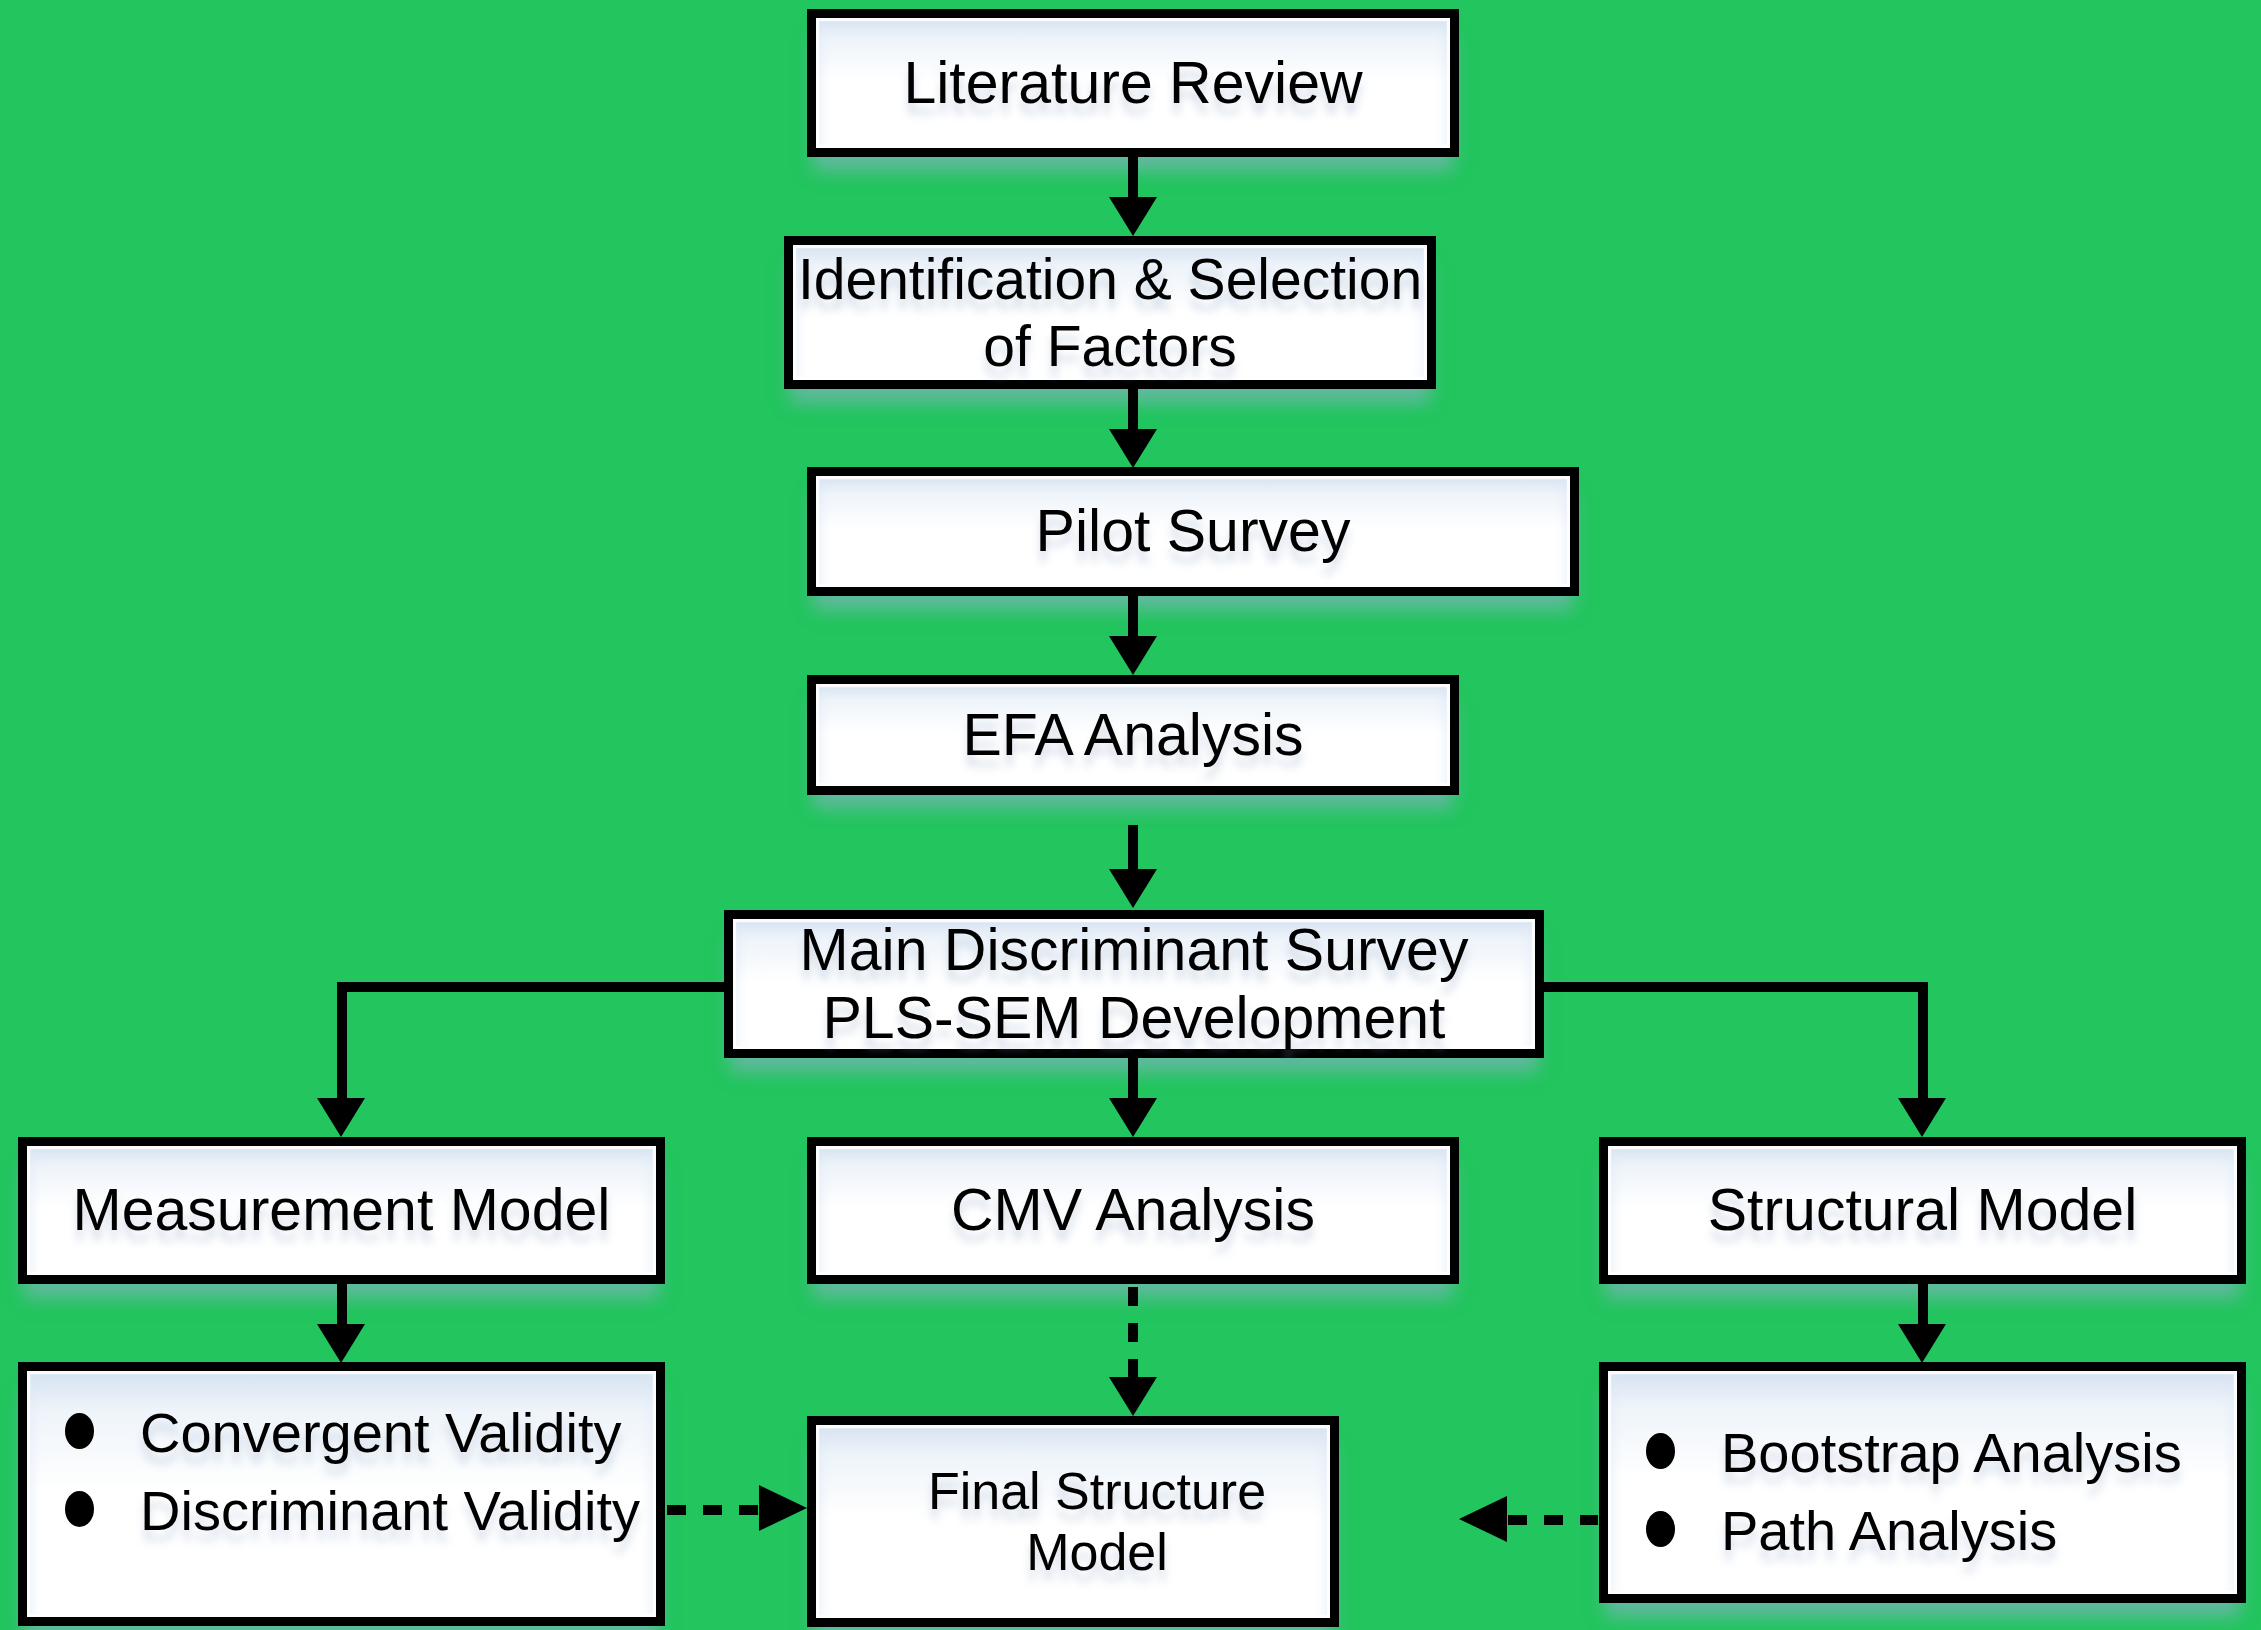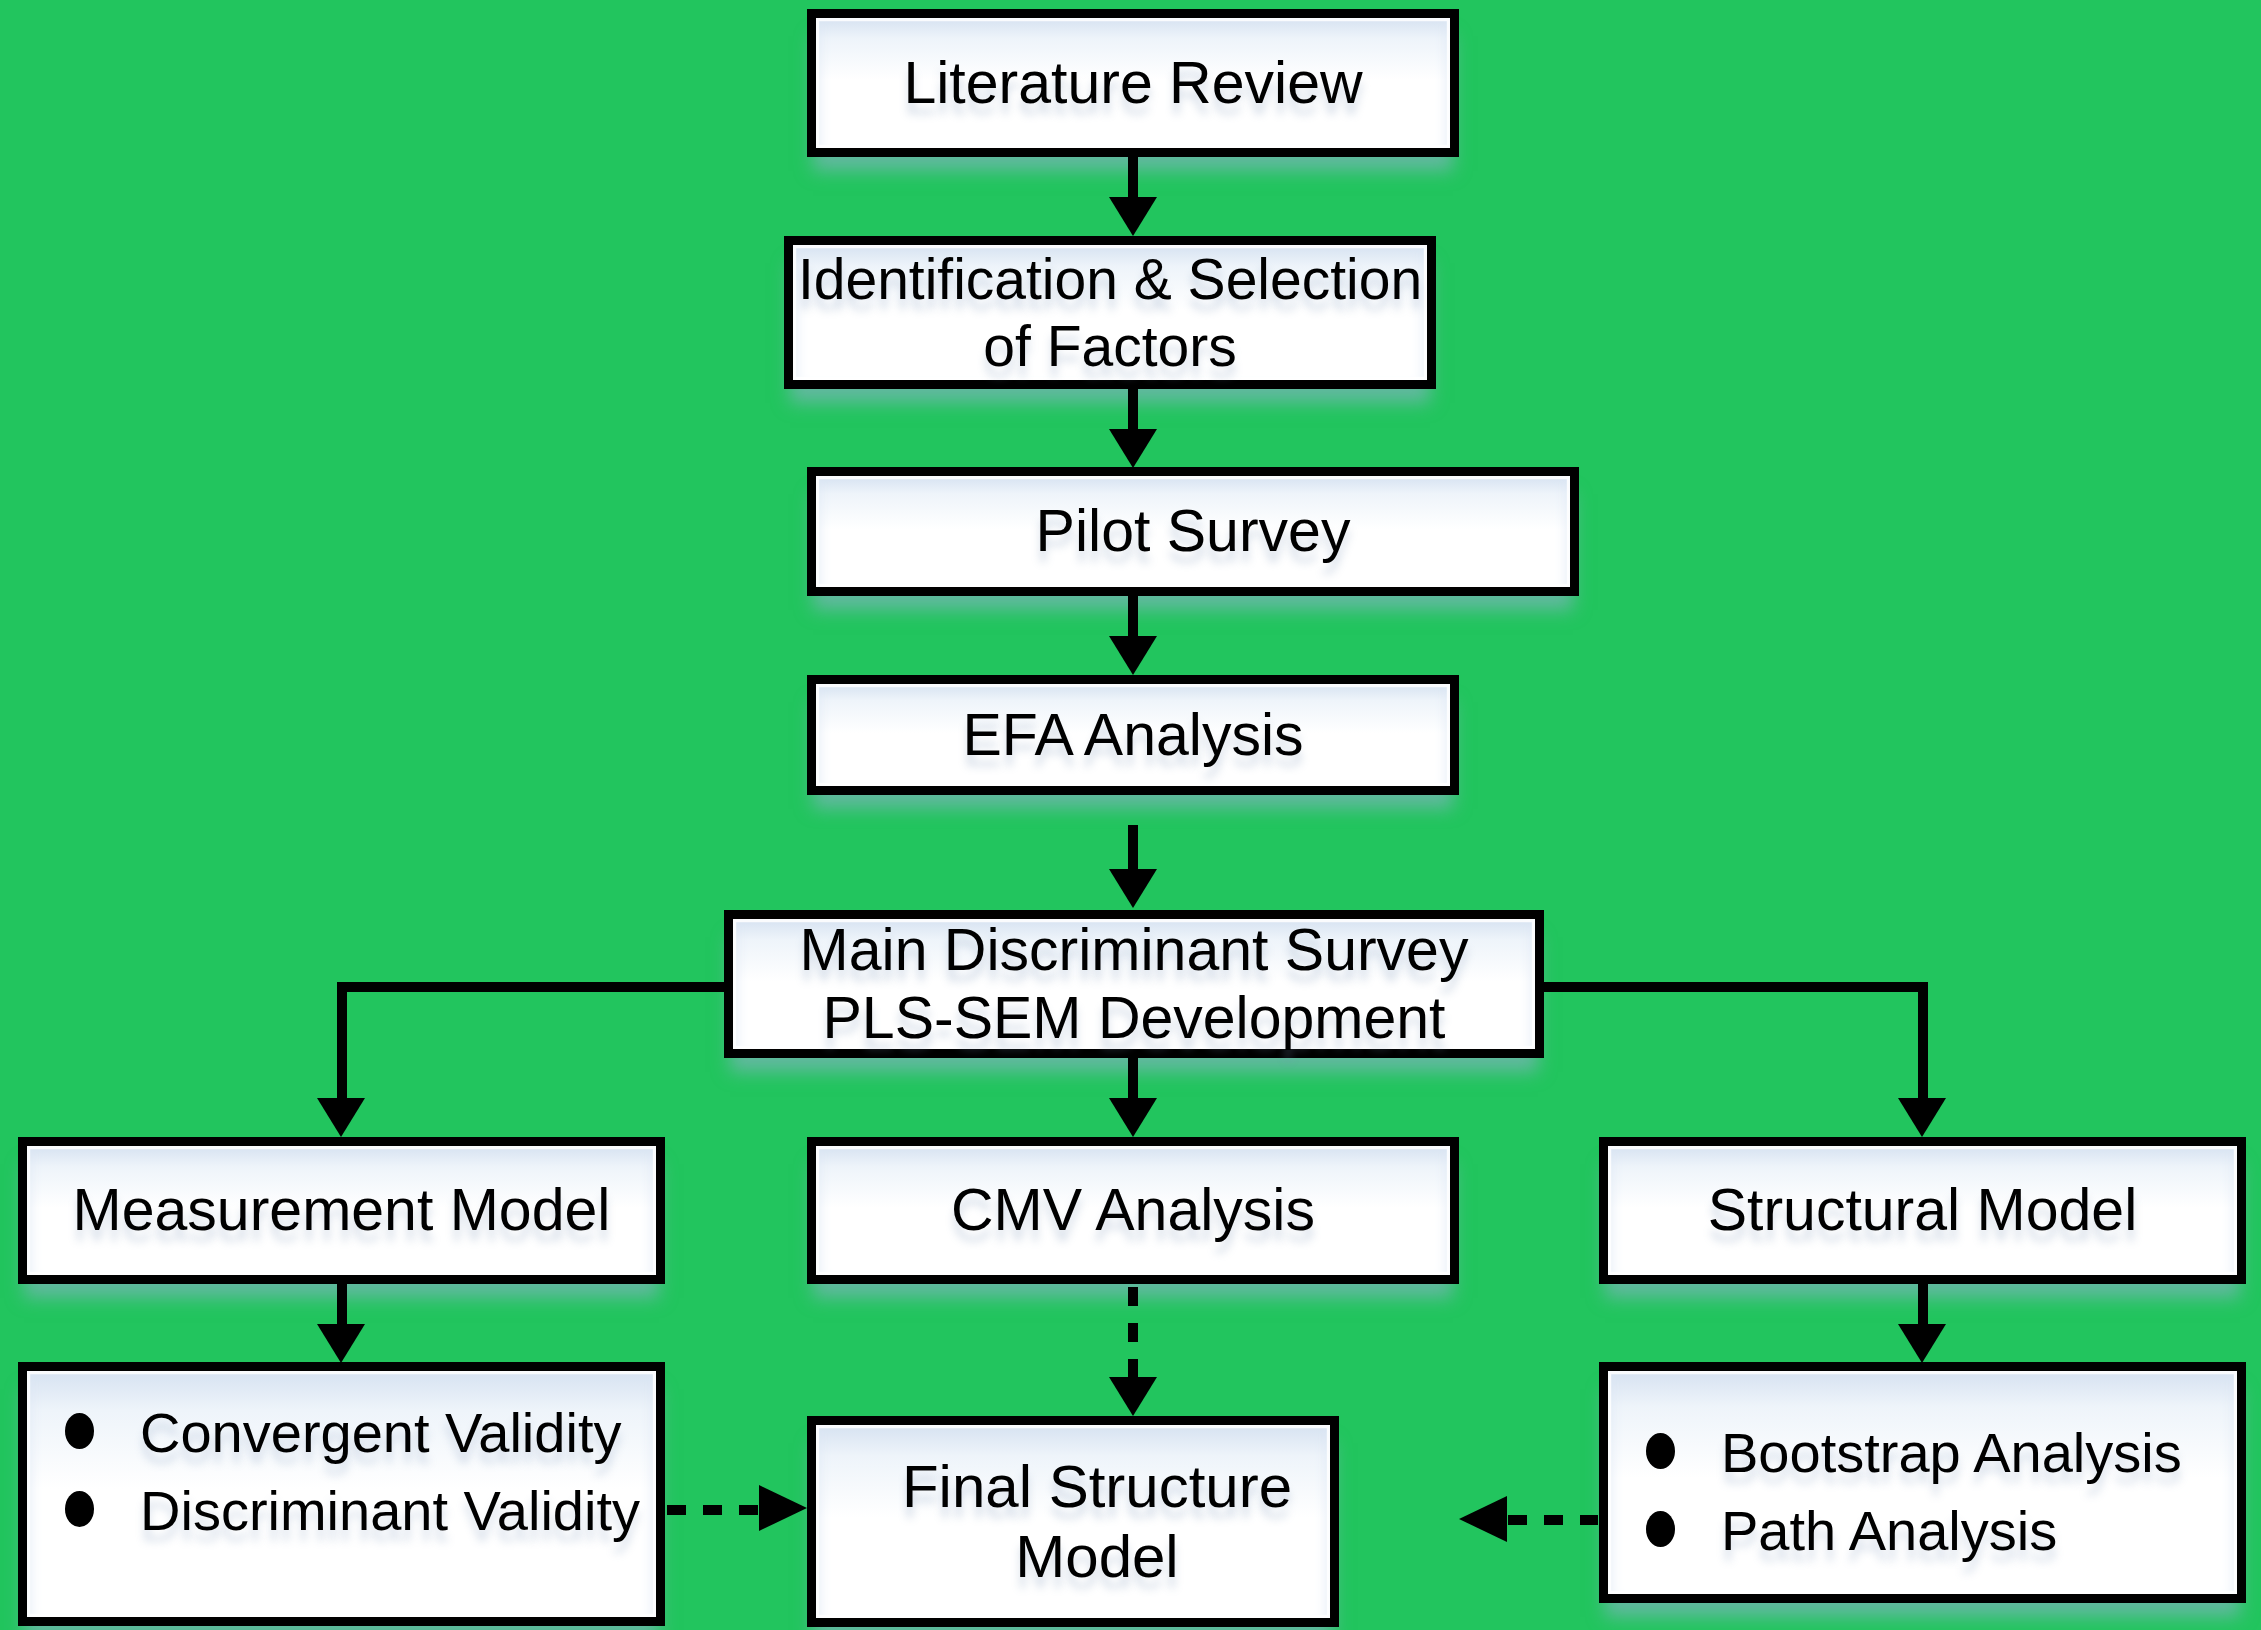--- a/index.html
+++ b/index.html
@@ -70,21 +70,21 @@
     <span class="lbl">Structural Model</span>
   </div>
 
   <div class="box block" style="left:18px;top:1362px;width:647px;height:264px;padding-top:19px;">
     <ul class="bullets">
       <li><span style="white-space:nowrap;">Convergent Validity</span></li>
       <li><span>Discriminant Validity</span></li>
     </ul>
   </div>
 
-  <div class="box" style="left:807px;top:1416px;width:532px;height:211px;font-size:60px;padding-left:48px;">
+  <div class="box" style="left:807px;top:1416px;width:532px;height:211px;font-size:52px;padding-left:48px;">
     <span class="lbl">Final Structure Model</span>
   </div>
 
   <div class="box block" style="left:1599px;top:1362px;width:647px;height:241px;padding-top:39px;">
     <ul class="bullets">
       <li><span style="white-space:nowrap;">Bootstrap Analysis</span></li>
       <li><span style="white-space:nowrap;">Path Analysis</span></li>
     </ul>
   </div>
 

